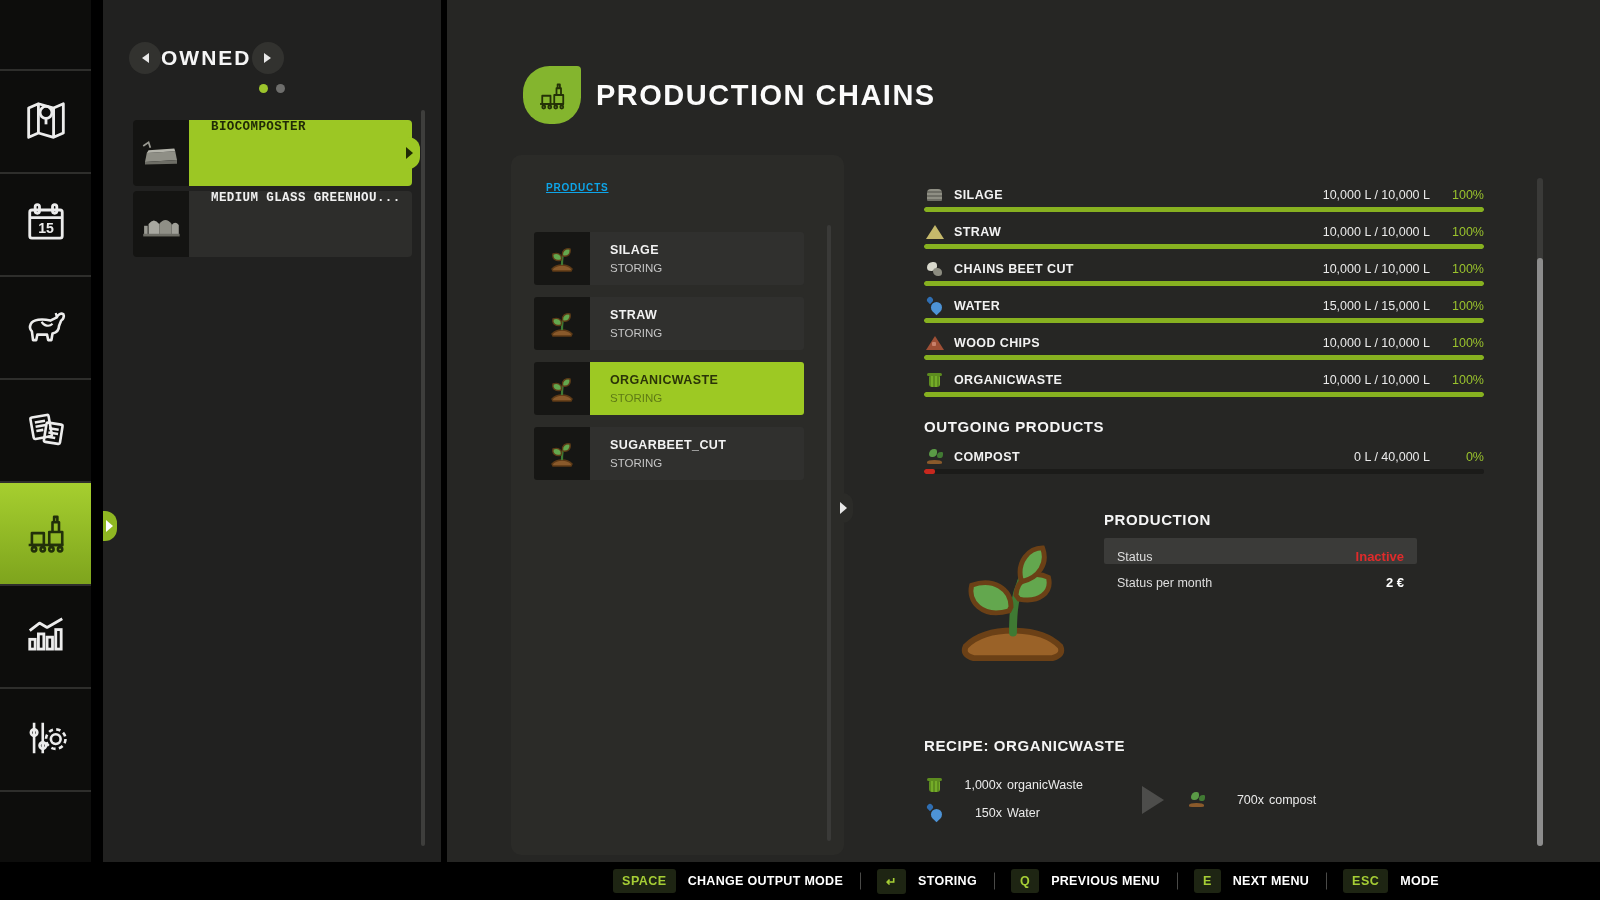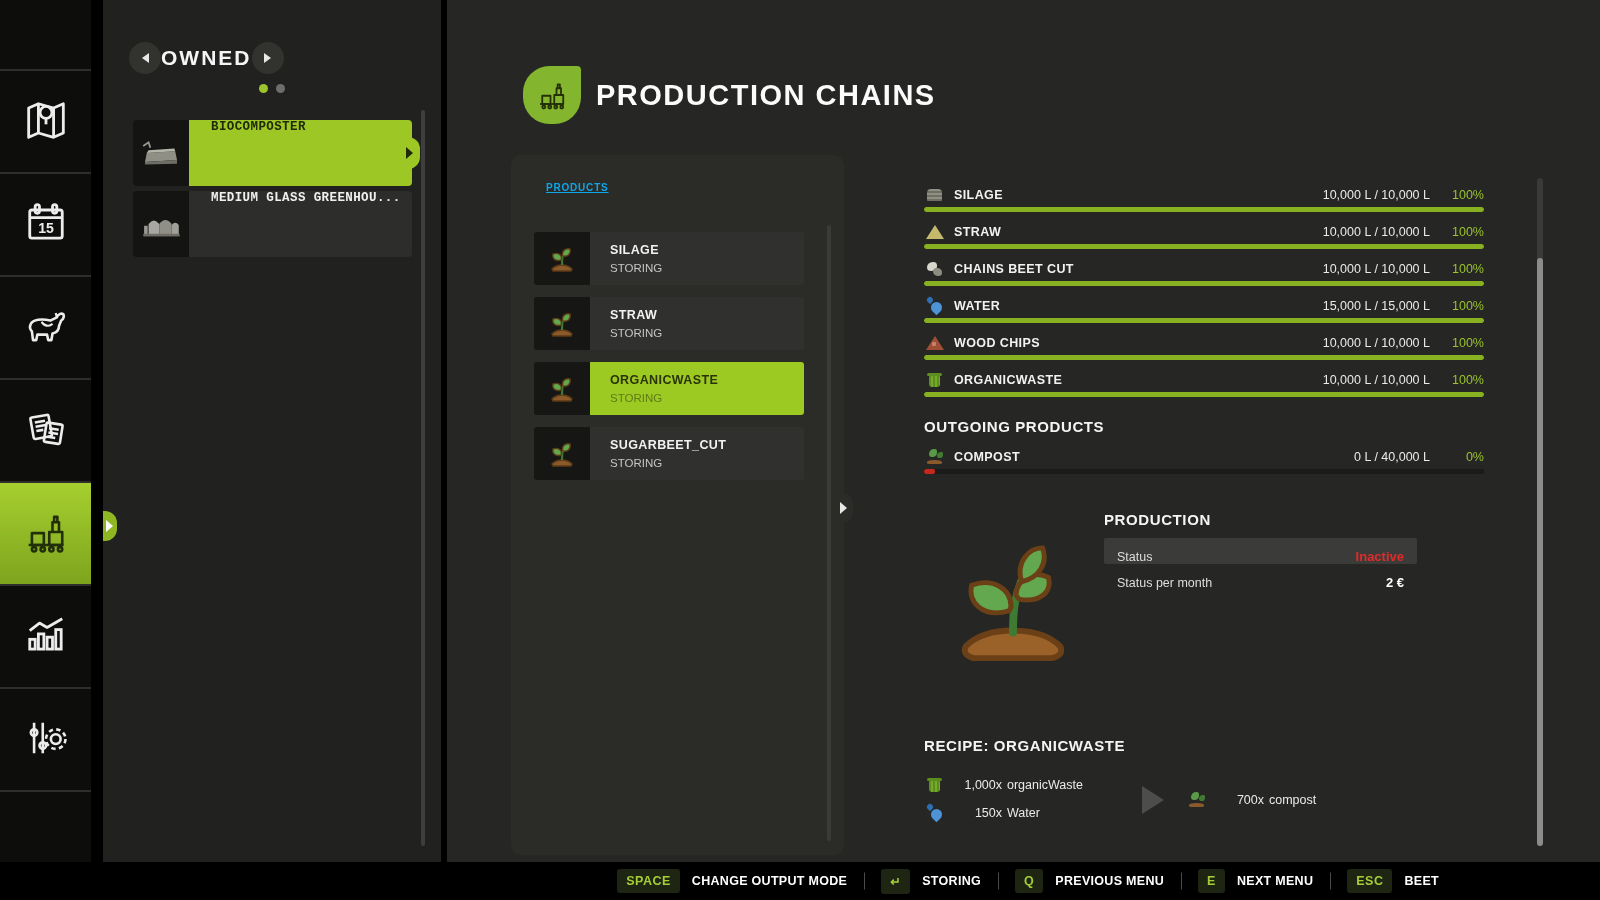--- a/index.html
+++ b/index.html
@@ -591,18 +591,18 @@
         <span class="hb-label">PREVIOUS MENU</span>
       </div>
 
       <div class="hb-action">
         <span class="hb-key">E</span>
         <span class="hb-label">NEXT MENU</span>
       </div>
 
       <div class="hb-action">
         <span class="hb-key">ESC</span>
-        <span class="hb-label">BEET</span>
+        <span class="hb-label">MODE</span>
       </div>
 
   </div>
 
 </div>
 
 </body></html>

